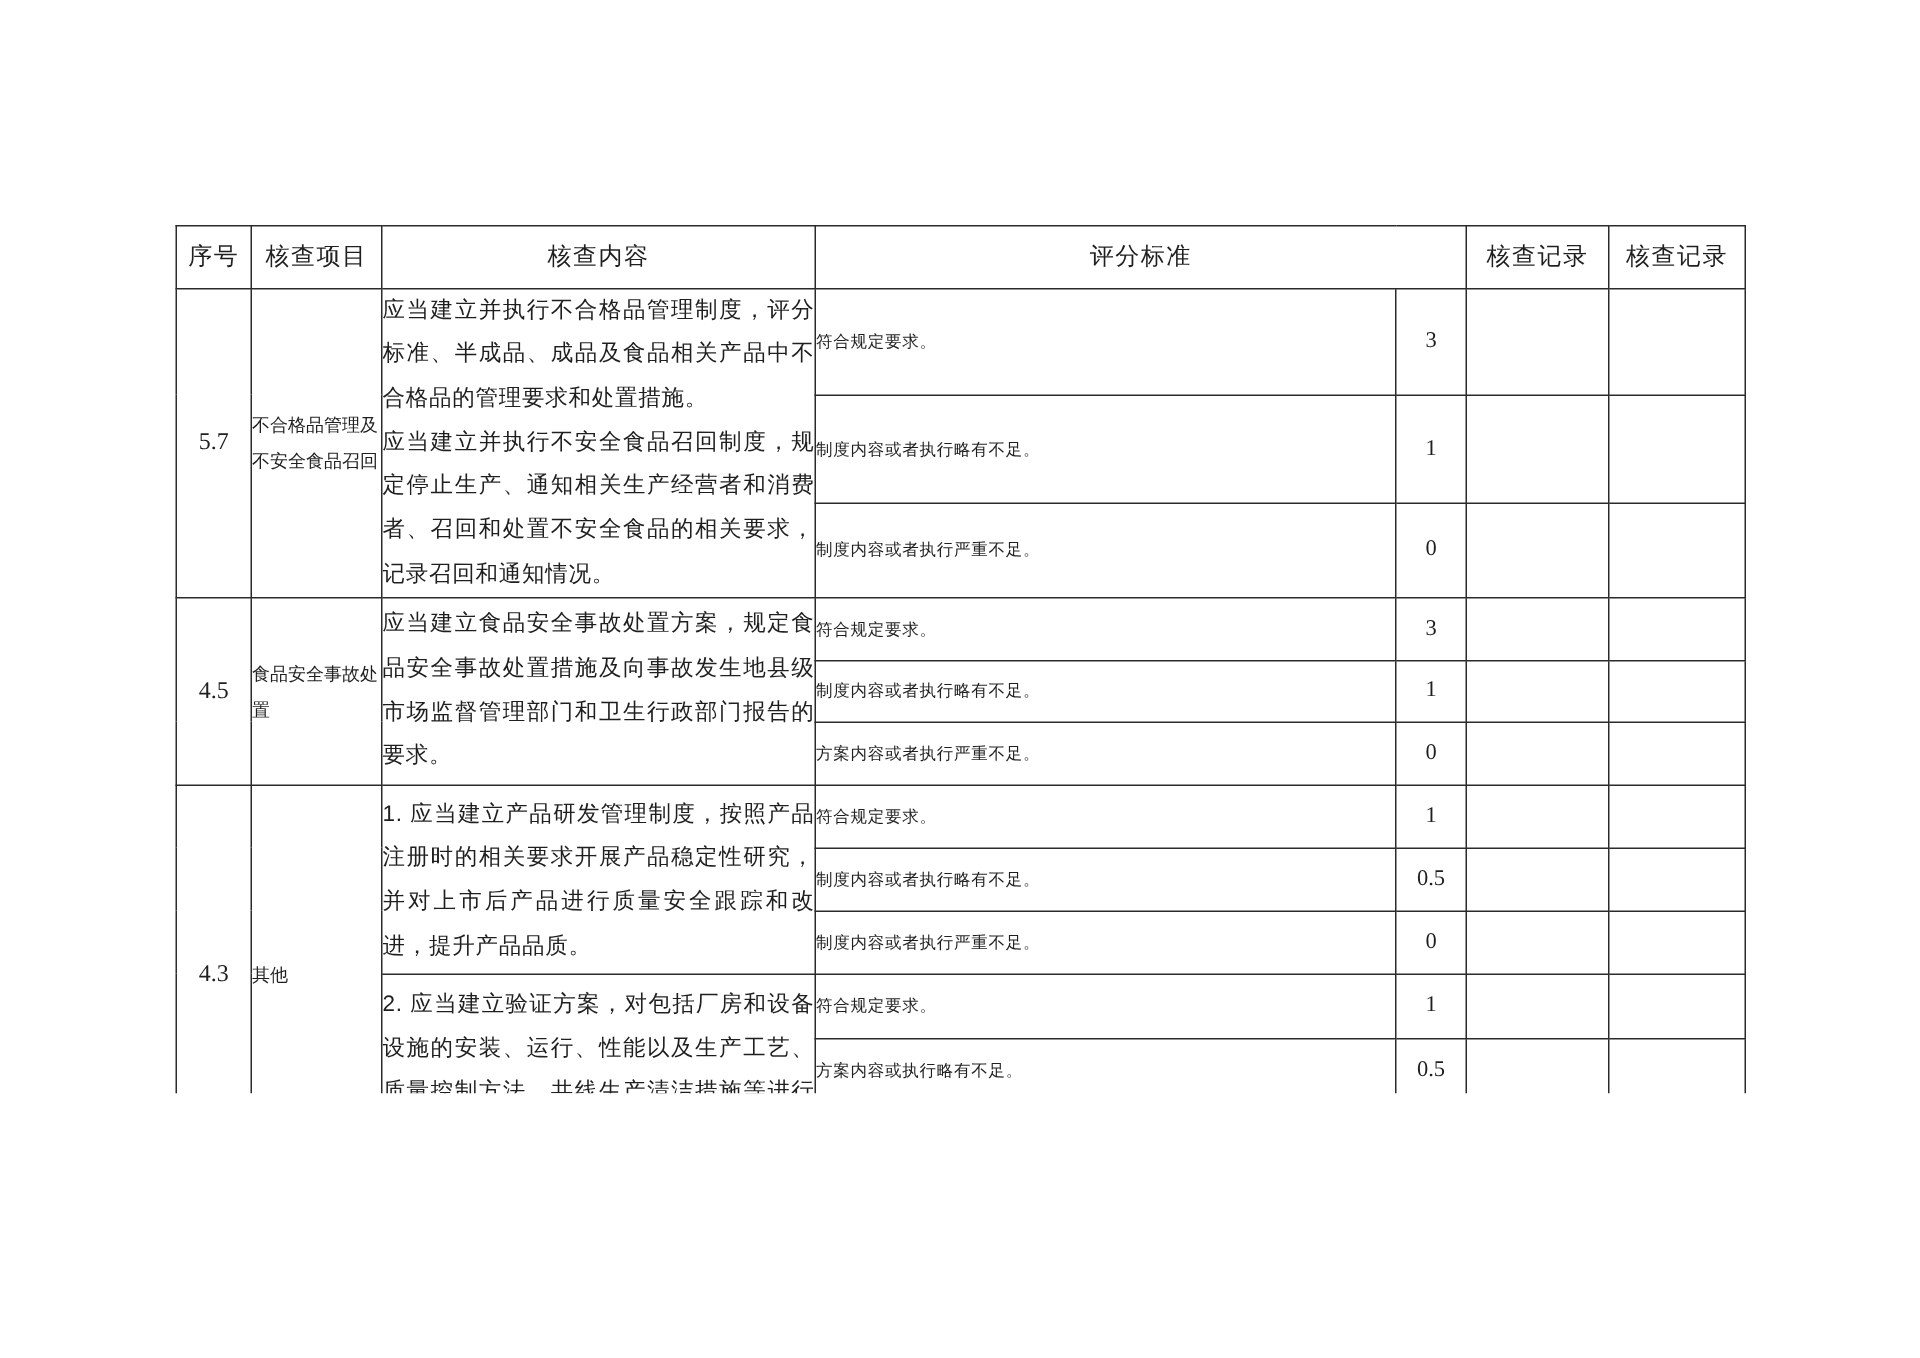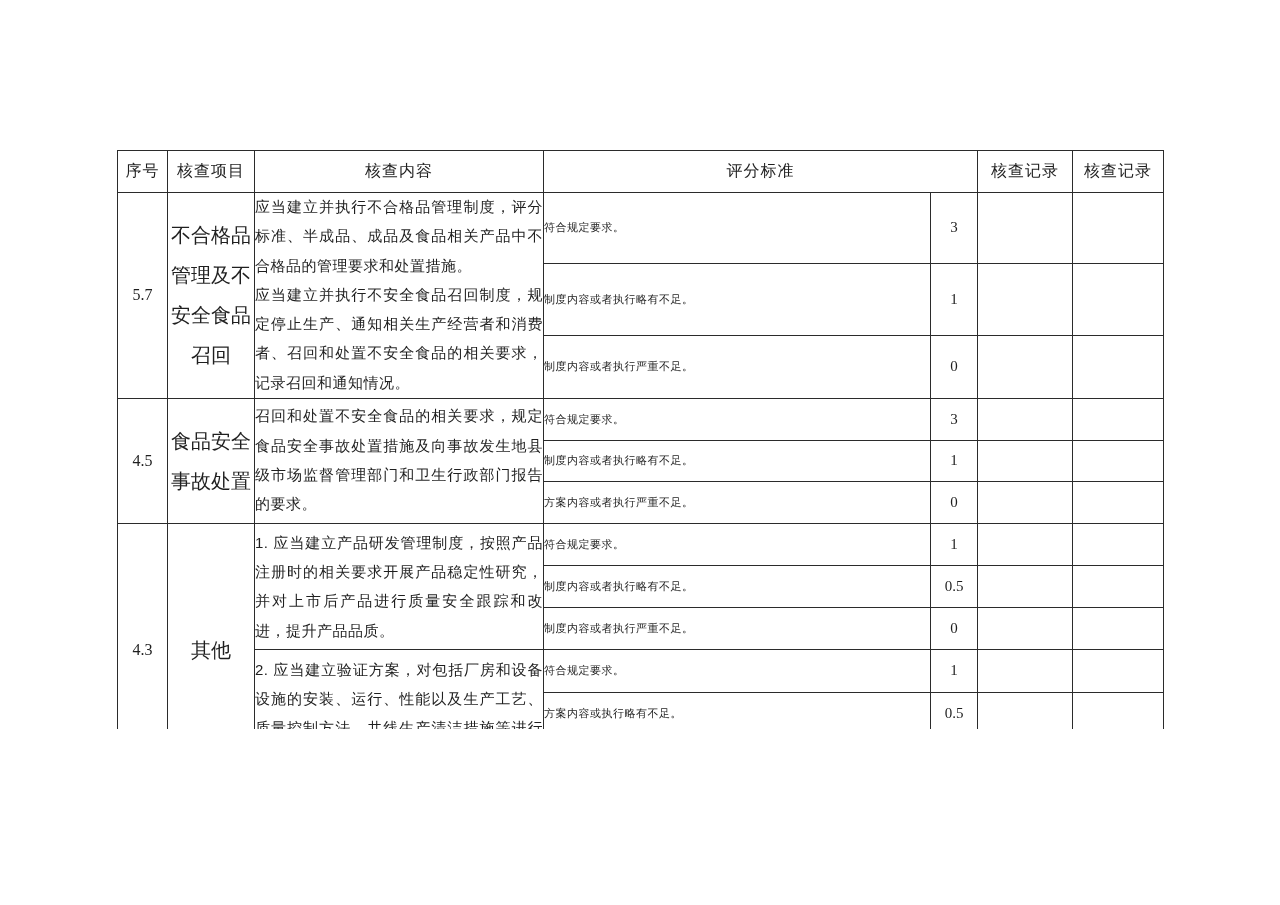--- a/index.html
+++ b/index.html
@@ -35,22 +35,22 @@
   .audit-table thead th {
     font-size: 16px;
     text-align: center;
     letter-spacing: 1px;
   }
   .seq-cell {
     text-align: center;
     font-size: 16px;
   }
   .item-cell {
-    text-align: center;
-    font-size: 20px;
+    text-align: left;
+    font-size: 12px;
     line-height: 2.0;
     padding: 0 7px;
   }
   .content-cell {
     font-size: 15px;
     line-height: 1.95;
     padding: 2px 10px;
     text-align: justify;
     text-justify: inter-character;
     letter-spacing: 0.5px;
@@ -130,21 +130,21 @@
       <tr style="height:62px">
         <td class="criteria-cell serif-text">制度内容或者执行严重不足。</td>
         <td class="score-cell">0</td>
         <td></td>
         <td></td>
       </tr>
 
       <tr style="height:42px">
         <td rowspan="3" class="seq-cell serif-text">4.5</td>
         <td rowspan="3" class="item-cell serif-text">食品安全事故处置</td>
-        <td rowspan="3" class="content-cell serif-text">召回和处置不安全食品的相关要求，规定食品安全事故处置措施及向事故发生地县级市场监督管理部门和卫生行政部门报告的要求。</td>
+        <td rowspan="3" class="content-cell serif-text">应当建立食品安全事故处置方案，规定食品安全事故处置措施及向事故发生地县级市场监督管理部门和卫生行政部门报告的要求。</td>
         <td class="criteria-cell serif-text">符合规定要求。</td>
         <td class="score-cell">3</td>
         <td></td>
         <td></td>
       </tr>
       <tr style="height:41px">
         <td class="criteria-cell serif-text">制度内容或者执行略有不足。</td>
         <td class="score-cell">1</td>
         <td></td>
         <td></td>

